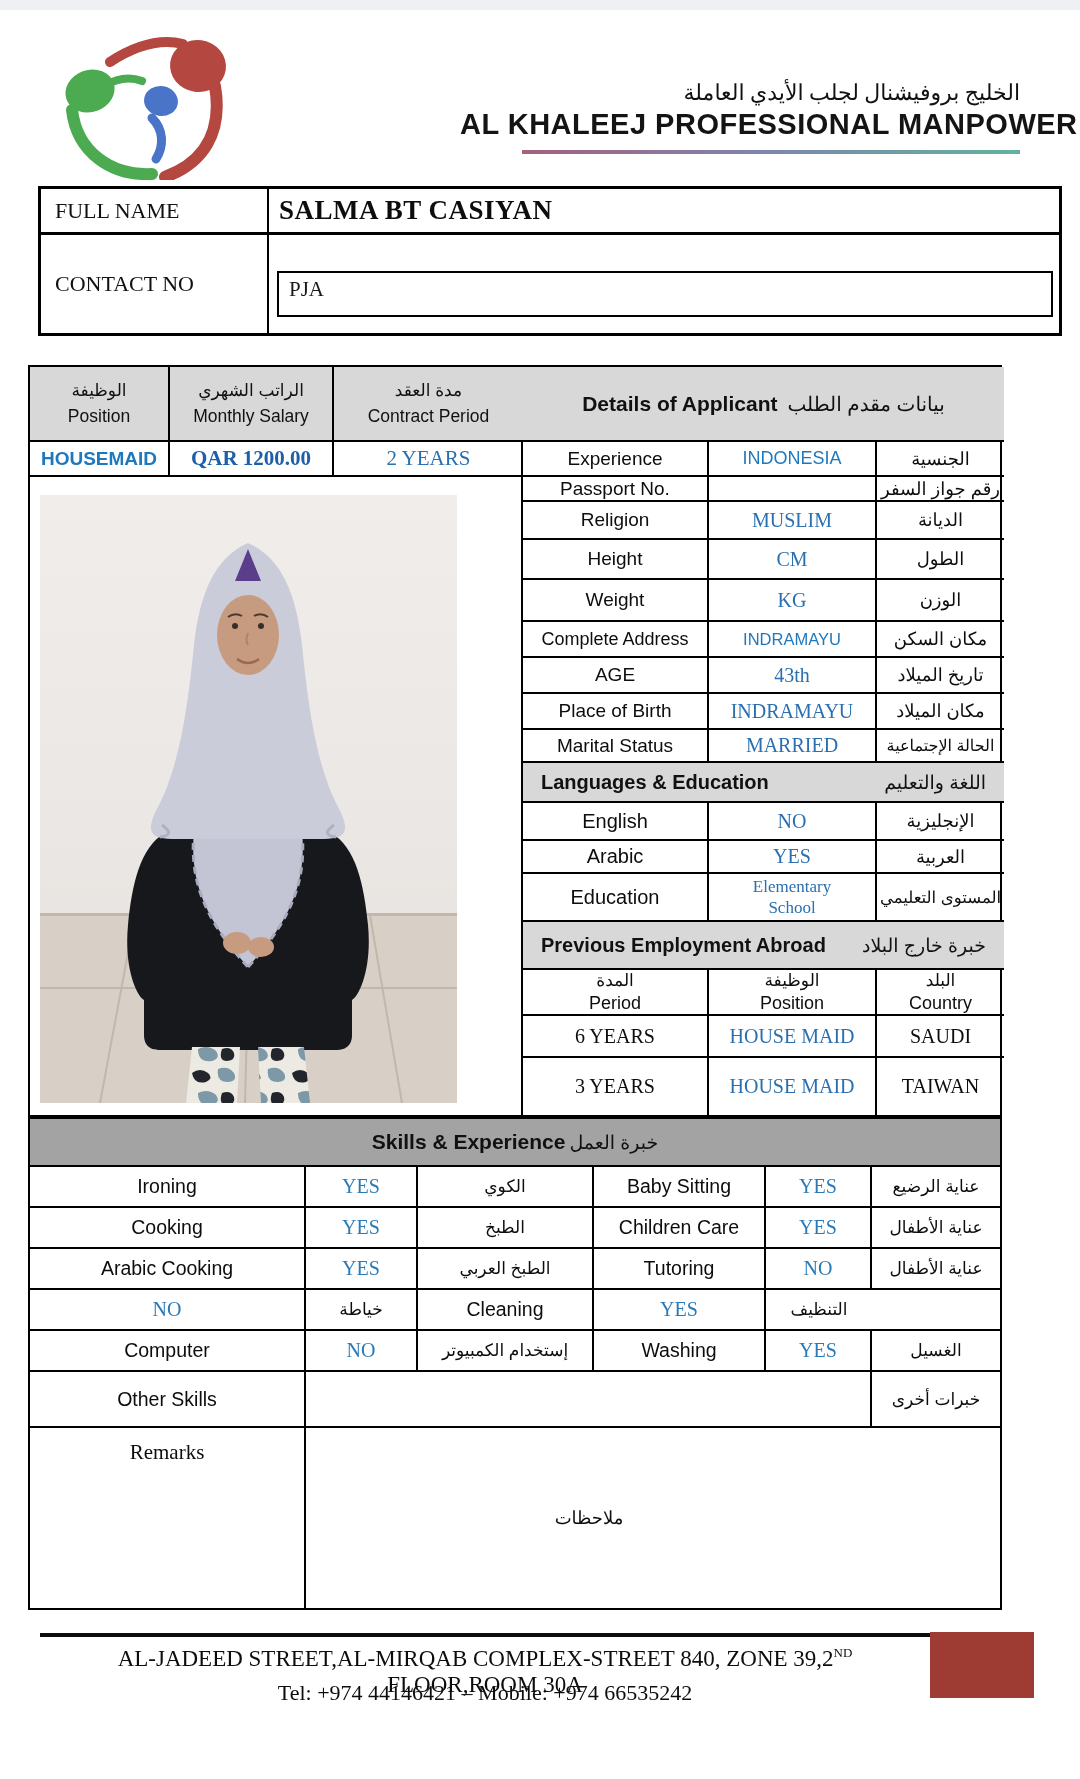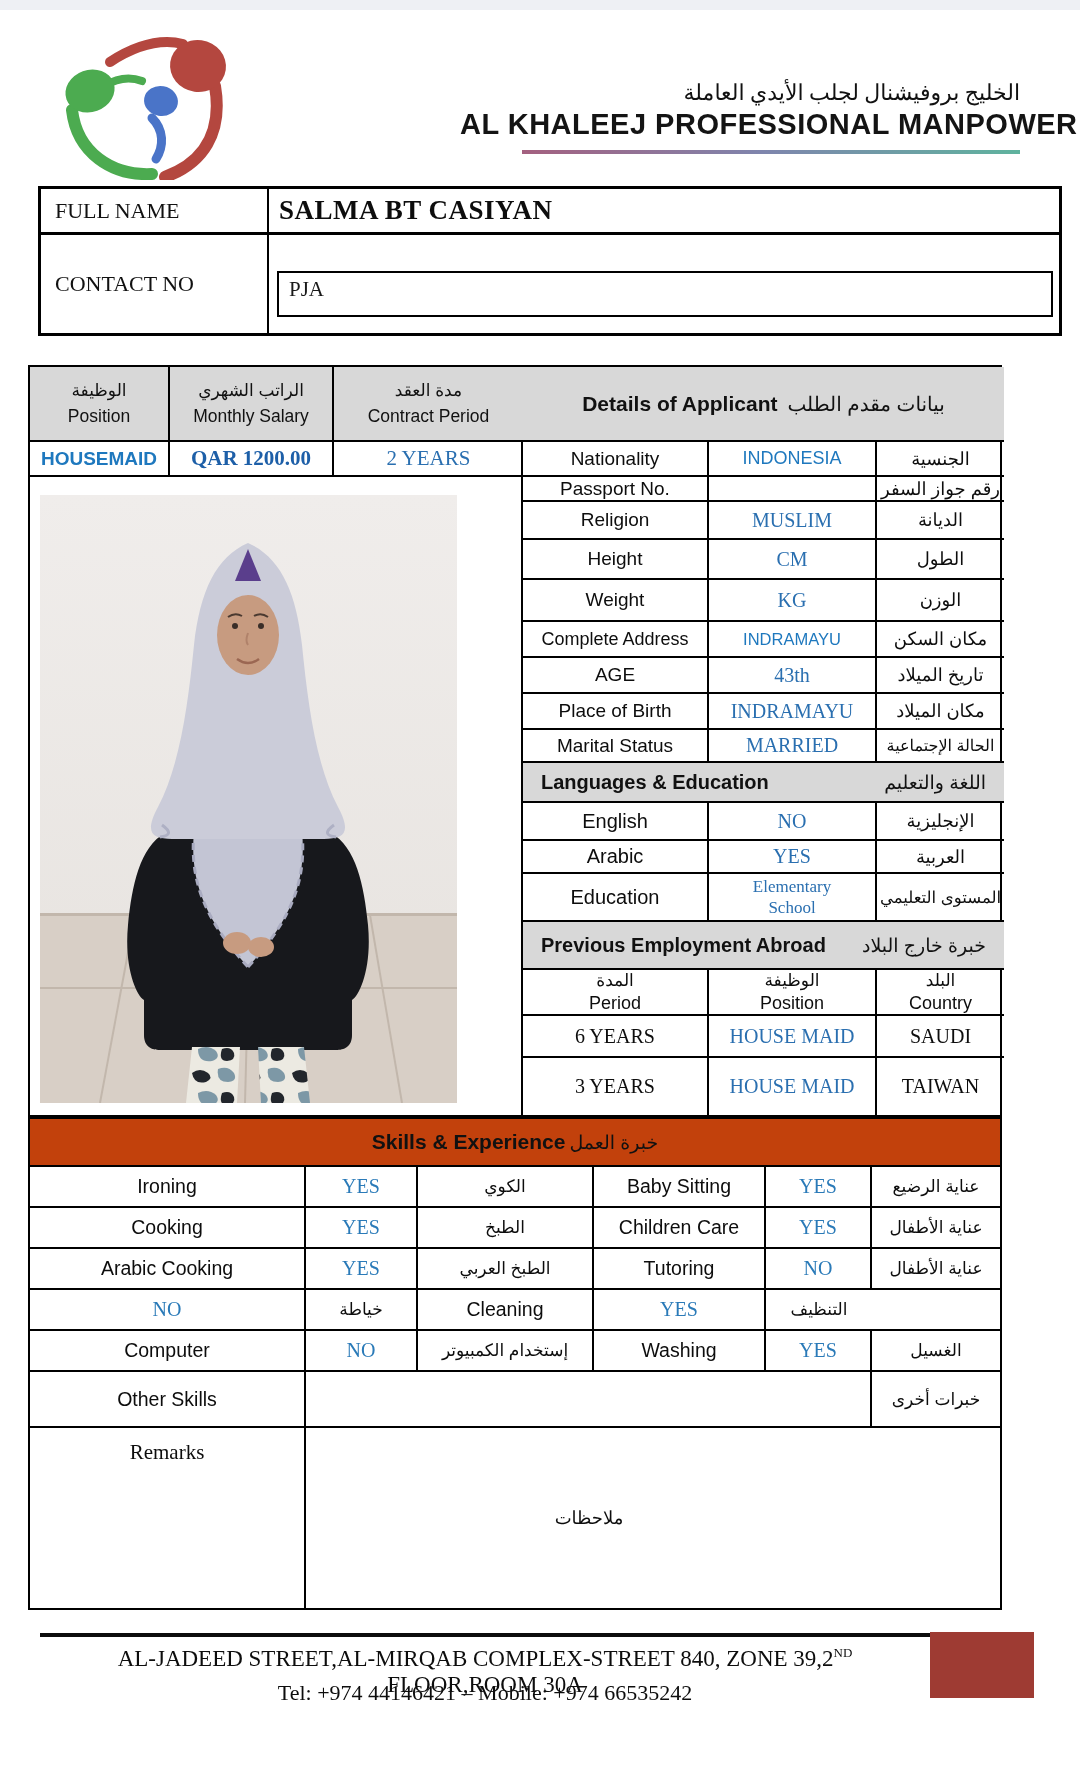--- a/index.html
+++ b/index.html
@@ -67,21 +67,21 @@
   .sec-ar { font-size:19px; color:#111; }
   .emp-hdr > .dcell { flex-direction:column; gap:2px; }
   .emp-ar { font-size:17px; color:#0d0d0d; }
   .emp-en { font-size:18px; color:#0d0d0d; }
   .emp-black { font-family:"Liberation Serif", serif; font-size:20px; color:#0d0d0d; }
   .emp-blue  { font-family:"Liberation Serif", serif; font-size:20px; color:#2a6fb0; }
 
   
   .skills { position:absolute; left:28px; top:1117px; width:974px; height:493px; border:2px solid #000;
             display:flex; flex-direction:column; }
-  .sk-hdr { height:48px; border-bottom:2px solid #000; background:#c2410c;
+  .sk-hdr { height:48px; border-bottom:2px solid #000; background:#a3a3a3;
             display:flex; align-items:center; justify-content:center; gap:4px; }
   .sk-row { display:grid; grid-template-columns:276px 112px 176px 172px 106px 1fr; height:41px; border-bottom:2px solid #000; }
   .sk-row > div { display:flex; align-items:center; justify-content:center; }
   .sk-row > div:not(:last-child) { border-right:2px solid #000; }
   .sk-en { font-size:19.5px; color:#0d0d0d; }
   .sk-val { font-family:"Liberation Serif", serif; font-size:20px; color:#2a7ab8; }
   .sk-ar { font-size:17px; color:#0d0d0d; }
   .other-row { display:grid; grid-template-columns:276px 566px 1fr; height:56px; border-bottom:2px solid #000; }
   .other-row > div { display:flex; align-items:center; justify-content:center; }
   .other-row > div:not(:last-child) { border-right:2px solid #000; }
@@ -222,21 +222,21 @@
       </div>
     </div>
 
     <div class="right-col">
       <div class="details-hdr">
         <span class="dh-en">Details of Applicant</span>
         <span class="dh-ar">بيانات مقدم الطلب</span>
       </div>
 
       <div class="drow" style="height:35px">
-        <div class="dcell dlbl">Nationality</div>
+        <div class="dcell dlbl">Experience</div>
         <div class="dcell">
             <span class="val-sans">INDONESIA</span>
           </div>
         <div class="dcell dar">الجنسية</div>
       </div>
       <div class="drow" style="height:25px">
         <div class="dcell dlbl">Passport No.</div>
         <div class="dcell">
             <span class="val-sans"></span>
           </div>

